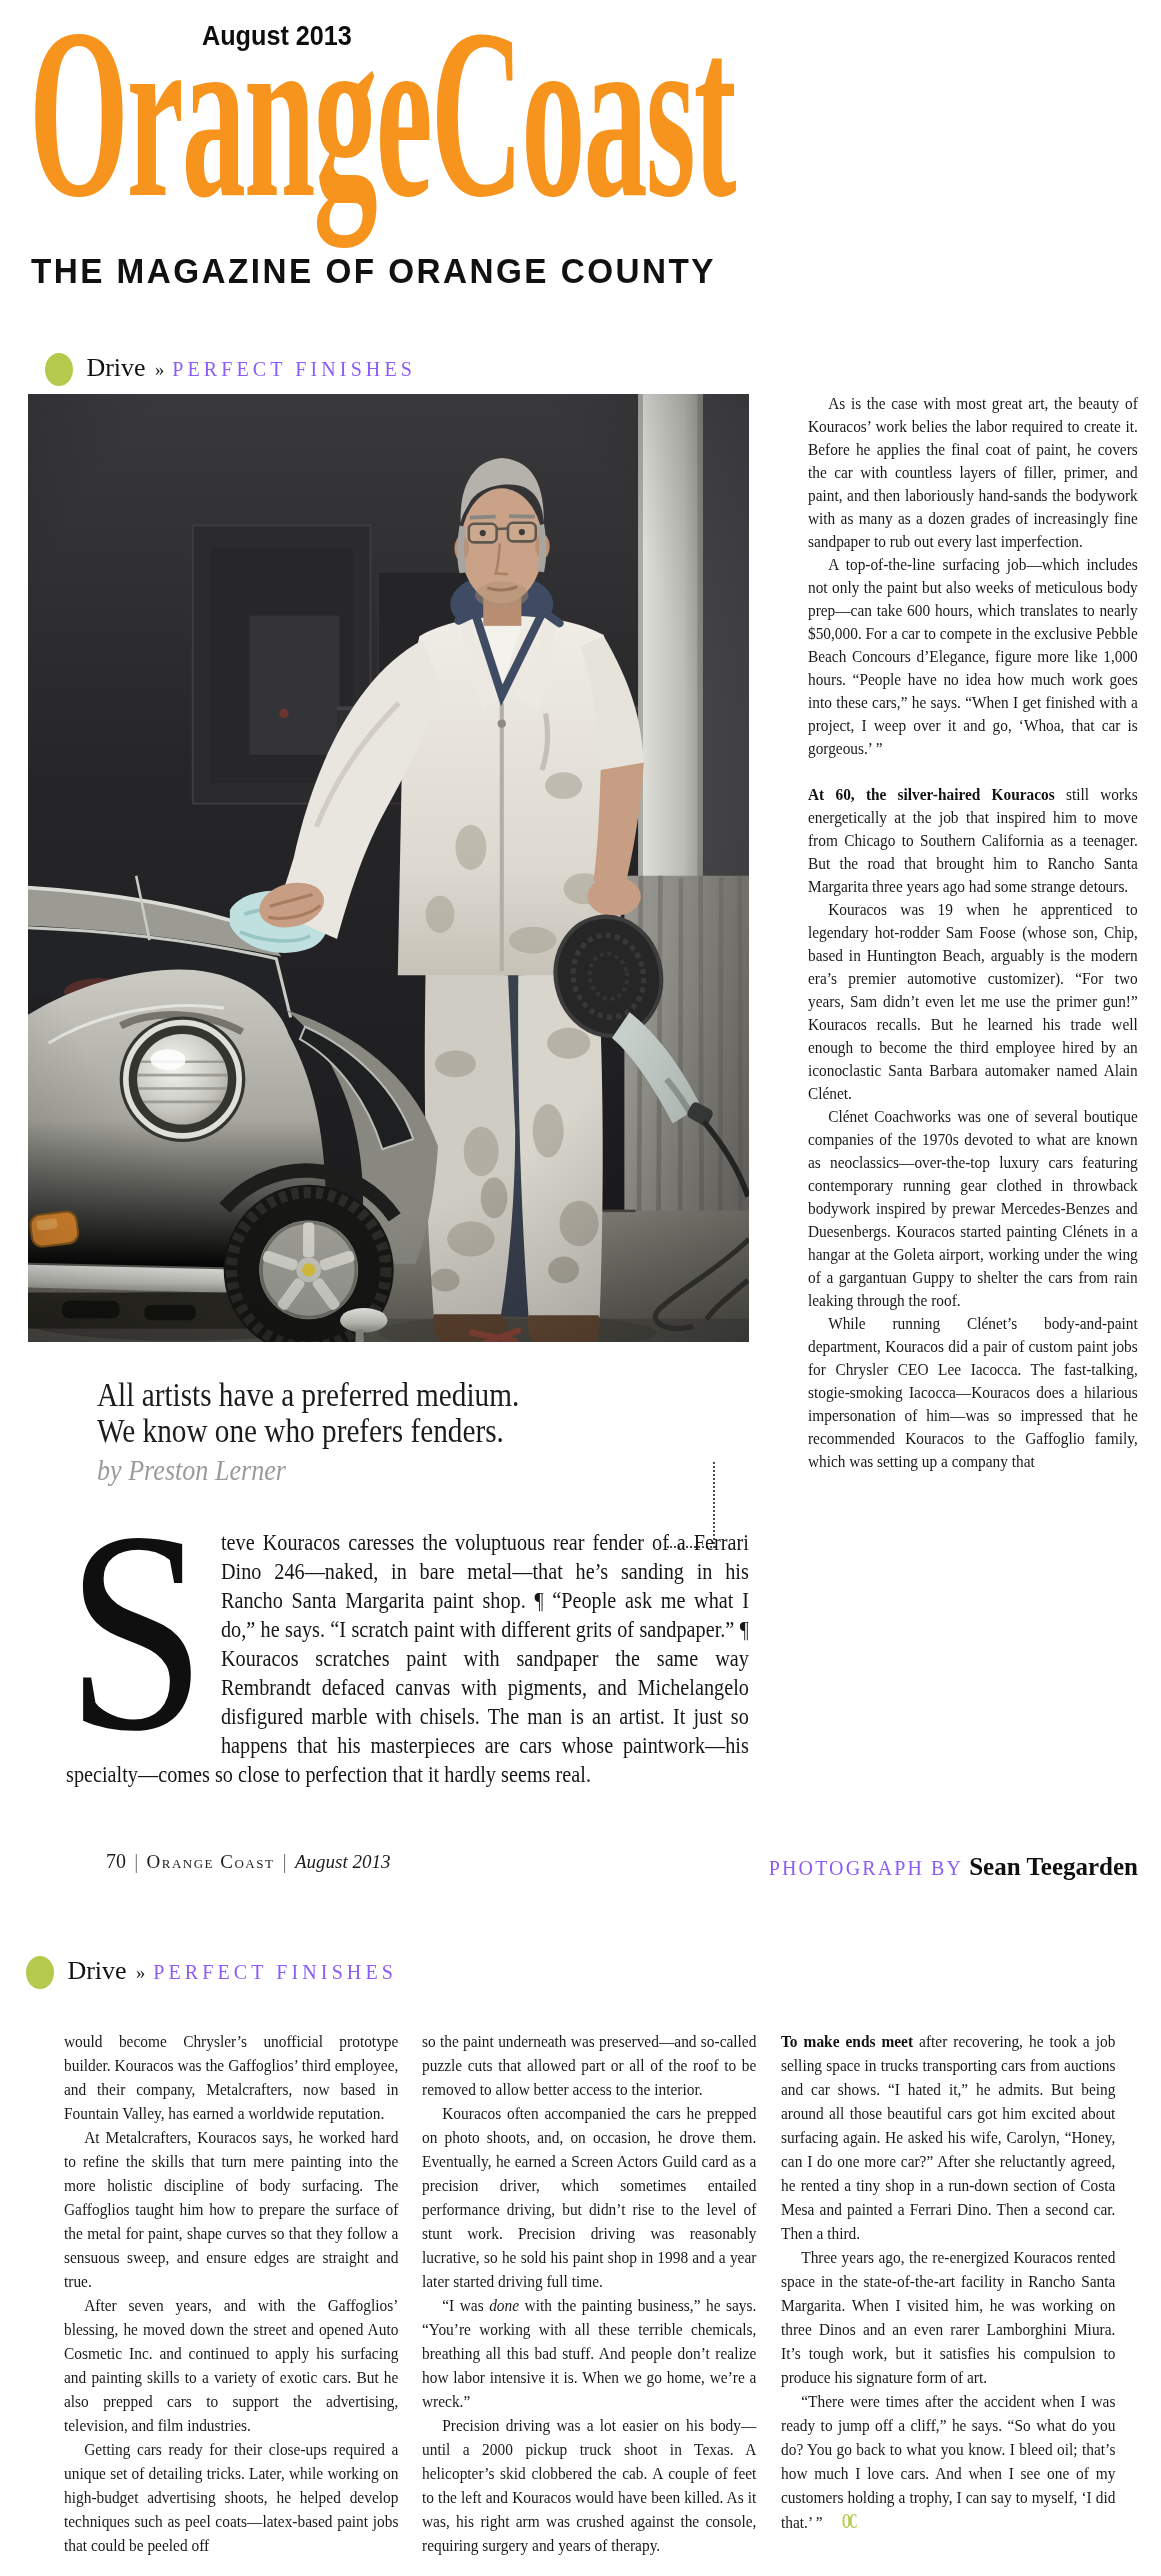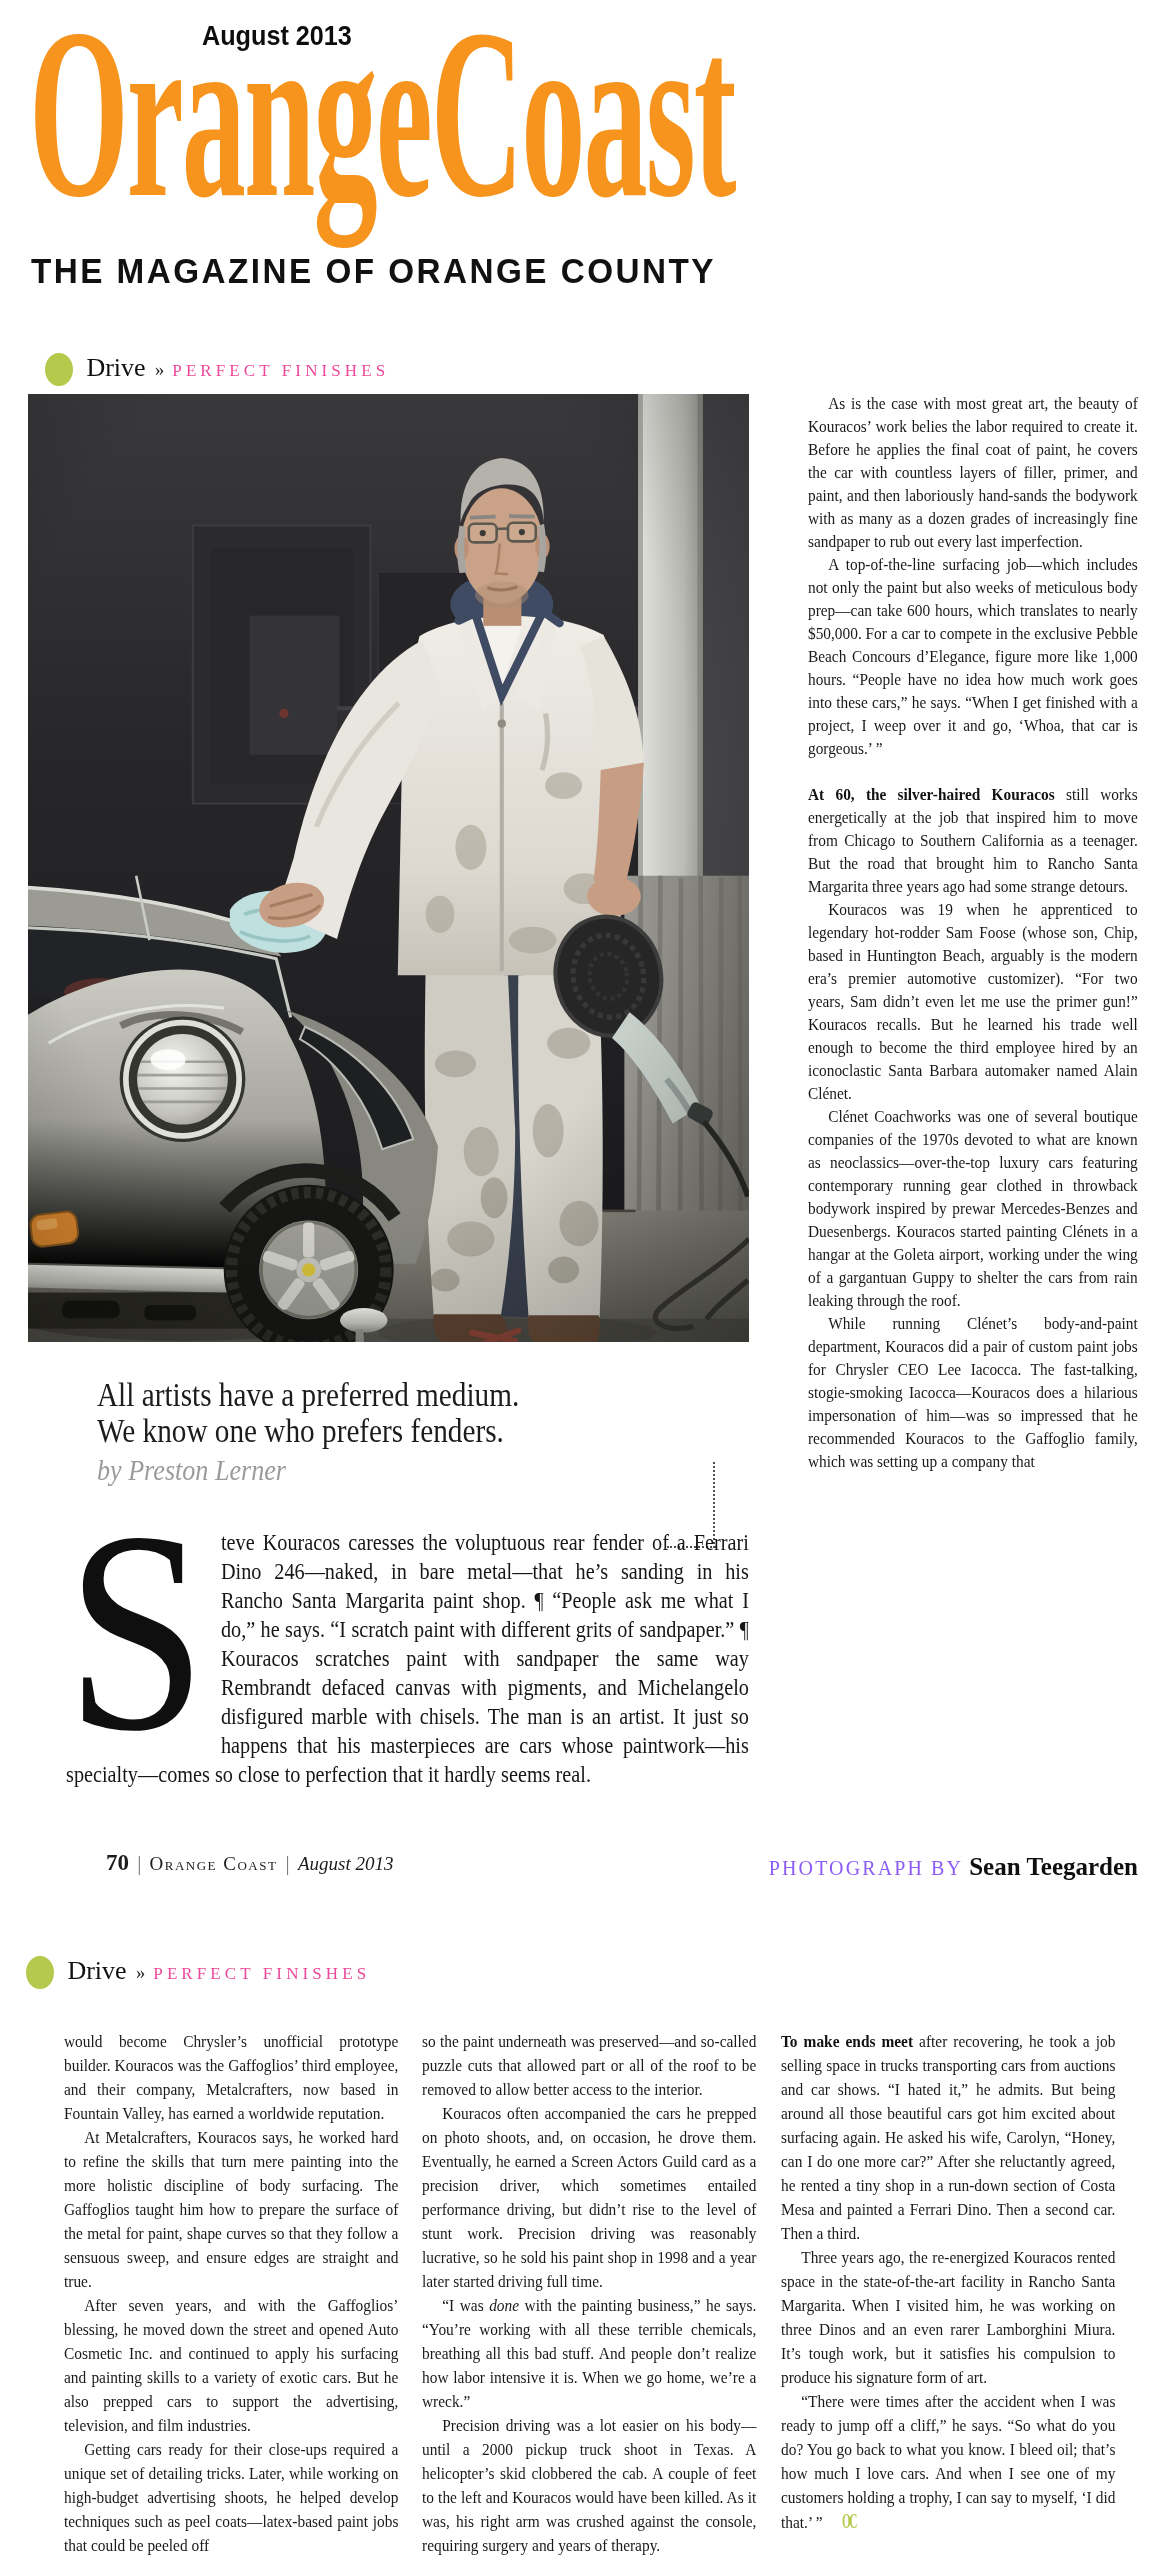--- a/index.html
+++ b/index.html
@@ -11,21 +11,21 @@
   .logo{position:absolute;left:29px;top:-8.2px;font-weight:bold;font-size:242px;line-height:1;
       color:#F7941E;letter-spacing:-0.015em;transform:scaleX(.53);transform-origin:left top;white-space:nowrap;}
   .tagline{position:absolute;left:31px;top:251px;font-family:"Liberation Sans",sans-serif;font-weight:bold;
       font-size:35px;letter-spacing:2.6px;color:#111;transform:scaleX(.95);transform-origin:left top;white-space:nowrap;}
   
   .section-label{position:absolute;display:flex;align-items:flex-start;}
   .section-dot{width:28px;height:33px;border-radius:50%;background:#B5C94C;margin-right:13.4px;flex:0 0 auto;}
   .section-text{display:flex;align-items:baseline;white-space:nowrap;}
   .section-name{font-size:26px;color:#111;}
   .section-sep{font-size:18.5px;color:#222;padding:0 8.2px 0 9.3px;}
-  .section-topic{font-size:17px;letter-spacing:4.1px;color:#ec4899;}
+  .section-topic{font-size:20px;letter-spacing:4.1px;color:#8b5cf6;}
   
   .photo{position:absolute;left:28px;top:394px;width:721px;height:948px;background:#232225;}
   .photo svg{display:block;width:100%;height:100%;}
   
   .title-block{position:absolute;left:97px;top:1370px;width:649px;}
   .headline{font-size:33px;letter-spacing:4.6px;color:#141414;white-space:nowrap;}
   .subtitle{margin-top:7.2px;font-size:34px;line-height:1.06;color:#1c1c1c;
       transform:scaleX(.86);transform-origin:left top;white-space:nowrap;}
   .byline{margin-top:5.2px;font-size:29px;font-style:italic;color:#9b9b9b;
       transform:scaleX(.9);transform-origin:left top;white-space:nowrap;}
@@ -37,21 +37,21 @@
   .dropcap{float:left;font-size:287px;line-height:206px;padding-right:16.5px;color:#0f0f0f;}
   
   .rightcol{position:absolute;left:808px;top:392px;width:376px;font-size:17.5px;line-height:23px;
       text-align:justify;color:#191919;transform:scaleX(.877);transform-origin:left top;}
   .rightcol p,.col p{margin:0;}
   .indent{text-indent:23px;}
   .sect-break{margin-top:23px !important;}
   b.lead{font-weight:bold;color:#111;}
   
   .footer{position:absolute;left:106px;top:1850px;font-size:19px;color:#1c1c1c;white-space:nowrap;}
-  .footer .pnum{font-weight:bold;font-size:23px;}
+  .footer .pnum{font-weight:normal;font-size:20px;}
   .footer .bar{color:#777;font-weight:normal;padding:0 8.2px;font-size:20.6px;}
   .footer .mag{font-variant:small-caps;letter-spacing:1.5px;}
   .footer .iss{font-style:italic;}
   .credit{position:absolute;right:23px;top:1853px;white-space:nowrap;text-align:right;}
   .credit .lbl{font-size:20px;letter-spacing:2.1px;color:#8b5cf6;}
   .credit .nm{font-size:25px;font-weight:bold;color:#0f0f0f;margin-left:6.2px;}
   
   .col{position:absolute;top:2029px;width:380px;font-size:17.5px;line-height:24px;text-align:justify;
       color:#191919;transform:scaleX(.88);transform-origin:left top;}
   .col1{left:64px;} .col2{left:422px;} .col3{left:781px;}

